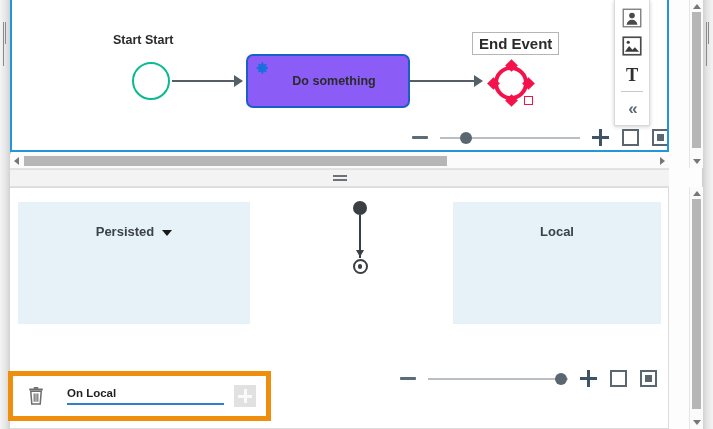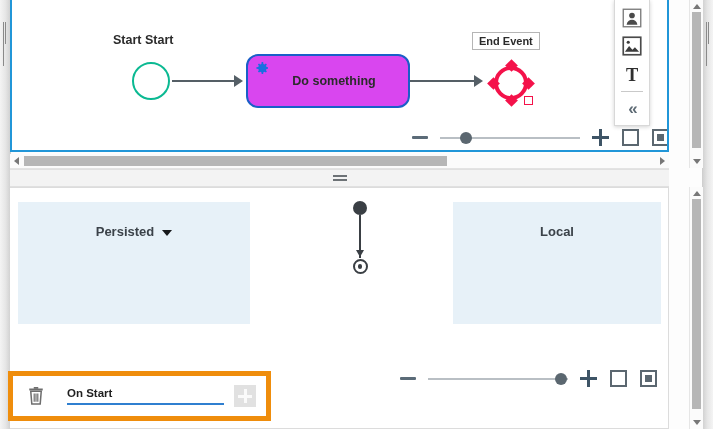--- a/index.html
+++ b/index.html
@@ -31,29 +31,29 @@
     border:2px solid #2196d8;border-top:none;
     box-sizing:border-box;
   }
   .diagram-canvas{position:absolute;inset:0;overflow:hidden;}
 
   .lbl{
     position:absolute;color:#2b2b2b;font-size:12.5px;font-weight:700;white-space:nowrap;
   }
   #start-label{left:101px;top:33px;}
   #end-label{left:460px;top:32px;background:#ffffff;border:1px solid #b5b5b5;
-             padding:2px 6px;font-weight:700;font-size:11px;}
+             padding:2px 6px;font-weight:700;font-size:15px;}
 
   .start-circle{
     position:absolute;left:120px;top:62px;width:38px;height:38px;border-radius:50%;
     border:2.2px solid #0bb992;background:#ffffff;box-sizing:border-box;
   }
   .task-box{
     position:absolute;left:234px;top:54px;width:164px;height:54px;
-    border:2px solid #1a5fc8;border-radius:12px;background:#d946ef;box-sizing:border-box;
+    border:2px solid #1a5fc8;border-radius:7px;background:#8b5cf6;box-sizing:border-box;
   }
   .task-label{
     position:absolute;left:0;right:0;top:50%;transform:translateY(-50%);
     text-align:center;font-size:12.5px;font-weight:700;color:#2b2b2b;padding-left:12px;
   }
   .gear-icon{position:absolute;left:6px;top:4px;width:16px;height:16px;}
 
   .end-group{position:absolute;left:474px;top:58px;width:50px;height:50px;}
   .end-circle{
     position:absolute;left:8px;top:8px;width:34px;height:34px;border-radius:50%;
@@ -349,20 +349,20 @@
     <div class="hl-inner">
       <span class="trash">
         <svg width="18" height="20" viewBox="0 0 24 26" aria-hidden="true">
           <rect x="3" y="3" width="18" height="2.6" fill="#6e6e6e"></rect>
           <path d="M9 1h6v2.4H9z" fill="#6e6e6e"></path>
           <path d="M5 6.5h14l-1.4 17H6.4z" fill="none" stroke="#6e6e6e" stroke-width="2"></path>
           <path d="M9.6 9.5v11M12 9.5v11M14.4 9.5v11" stroke="#6e6e6e" stroke-width="1.6"></path>
         </svg>
       </span>
       <div class="evt-field">
-        <div class="evt-text" title="On Event">On Start</div>
+        <div class="evt-text" title="On Event">On Local</div>
         <div class="evt-underline"></div>
       </div>
       <span class="plus-btn"></span>
     </div>
   </div>
 
 </div>
 
 </body></html>

